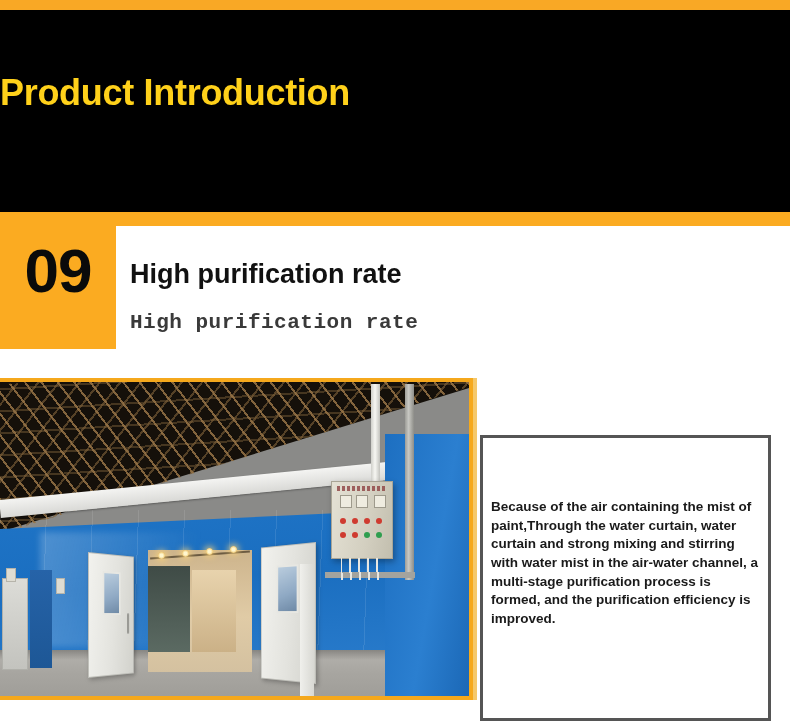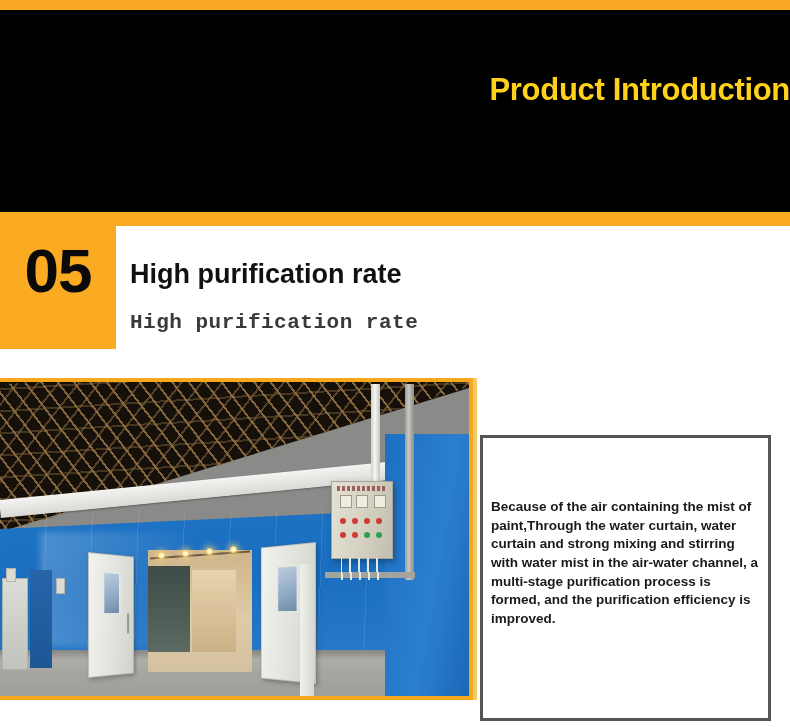--- a/index.html
+++ b/index.html
@@ -27,23 +27,23 @@
   .hero {
     position: absolute;
     left: 0; top: 10px;
     width: 790px; height: 202px;
     background: #000000;
   }
   .hero-title {
     position: absolute;
     left: 0; top: 62px;
     width: 790px;
-    text-align: right;
+    text-align: left;
     color: #ffd11a;
-    font-size: 31px;
+    font-size: 36px;
     font-weight: bold;
     letter-spacing: -0.3px;
     white-space: nowrap;
   }
 
   
   .orange-band {
     position: absolute;
     left: 0; top: 212px;
     width: 790px; height: 14px;
@@ -379,21 +379,21 @@
 <body>
 
 <div class="top-rule"></div>
 
 <div class="hero">
   <div class="hero-title">Product Introduction</div>
 </div>
 
 <div class="orange-band"></div>
 <div class="num-tile">
-  <div class="num-tile-label">05</div>
+  <div class="num-tile-label">09</div>
 </div>
 
 <div class="section-panel">
   <div class="section-heading">High purification rate</div>
   <div class="section-subheading">High purification rate</div>
 </div>
 
 <div class="photo-frame">
   <div class="photo-inner">
 

